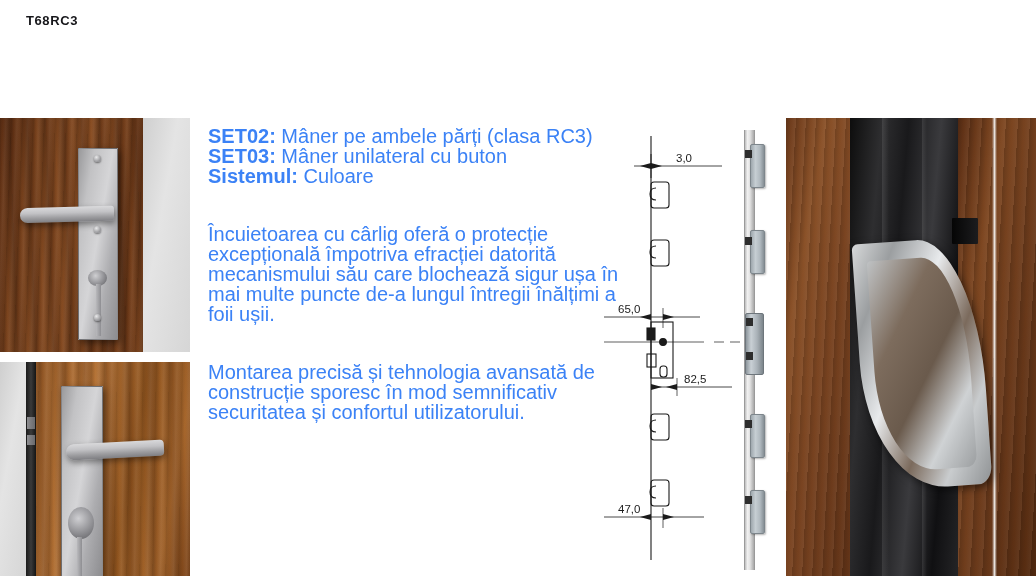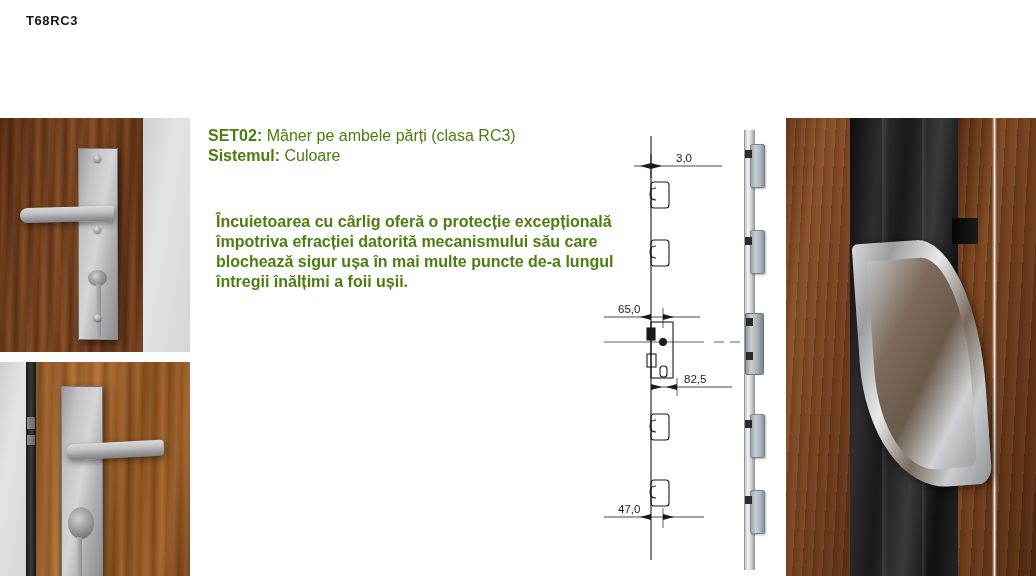--- a/index.html
+++ b/index.html
@@ -98,30 +98,30 @@
     background: linear-gradient(90deg,#1a1a1a,#3a3a3a 50%,#141414);
   }
   .hinge {
     position:absolute;
     background: linear-gradient(90deg,#8d8d90,#6a6a6d);
   }
 
   
   .text-col {
     position: absolute; left: 208px; top: 126px; width: 415px;
-    color: #4d7c0f;
-    font-size: 16px;
+    color: #3b82f6;
+    font-size: 20px;
     line-height: 20px;
   }
   .spec-line { white-space: normal; }
   .spec-line b { font-weight: bold; }
   .spec-block { margin-bottom: 0; }
   .gap-1 { height: 19px; }
   .gap-2 { height: 19px; }
-  .para { margin: 8px; font-weight: bold; }
+  .para { margin: 0; }
 
   
   .tech-draw {
     position:absolute; left:604px; top:118px; width:160px; height:458px;
   }
   .tech-draw svg { display:block; }
 
   
   .rail-photo {
     position:absolute; left:736px; top:130px; width:30px; height:440px;
@@ -224,32 +224,36 @@
     </div>
   </div>
 
   <div class="text-col">
 
     <div class="spec-block">
       <div class="spec-line">
         <b>SET02:</b><span> Mâner pe ambele părți (clasa RC3)</span>
       </div>
       <div class="spec-line">
+        <b>SET03:</b><span> Mâner unilateral cu buton</span>
+      </div>
+      <div class="spec-line">
         <b>Sistemul:</b><span> Culoare</span>
       </div>
     </div>
 
     <div class="gap-1"></div>
 
 
     <div class="gap-2"></div>
 
     <p class="para">Încuietoarea cu cârlig oferă o protecție excepțională împotriva efracției datorită mecanismului său care blochează sigur ușa în mai multe puncte de-a lungul întregii înălțimi a foii ușii.</p>
     <div class="gap-2"></div>
     <div class="gap-2"></div>
+    <p class="para">Montarea precisă și tehnologia avansată de construcție sporesc în mod semnificativ securitatea și confortul utilizatorului.</p>
   </div>
 
   <div class="tech-draw">
     <svg width="160" height="458" viewBox="0 0 160 458" xmlns="http://www.w3.org/2000/svg">
       <g stroke="#1b1b1b" fill="none" stroke-width="1.1">
 
         <line x1="47" y1="18" x2="47" y2="442"></line>
 
         <line x1="30" y1="48" x2="118" y2="48" stroke-width="0.8"></line>
         <path d="M36 48 L47 45 L47 51 Z" fill="#1b1b1b" stroke="none"></path>

